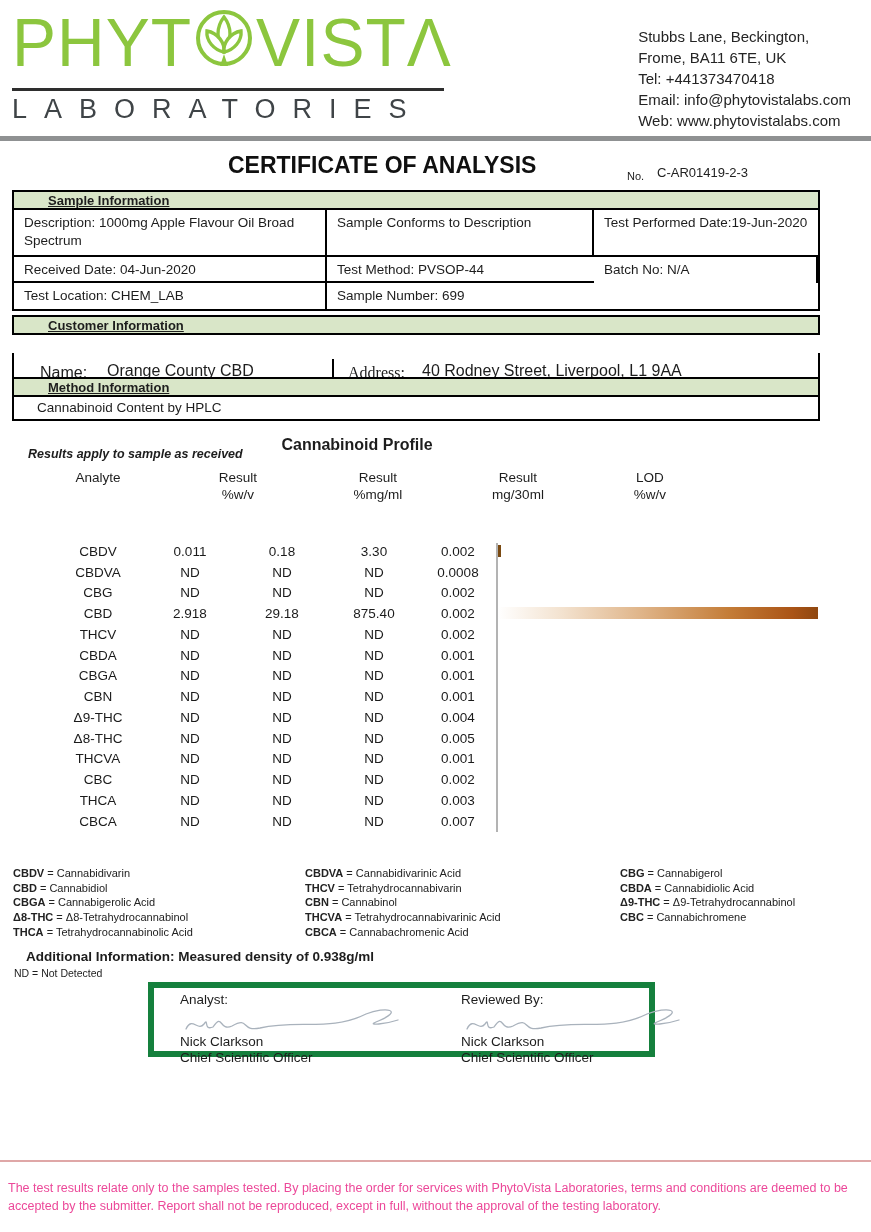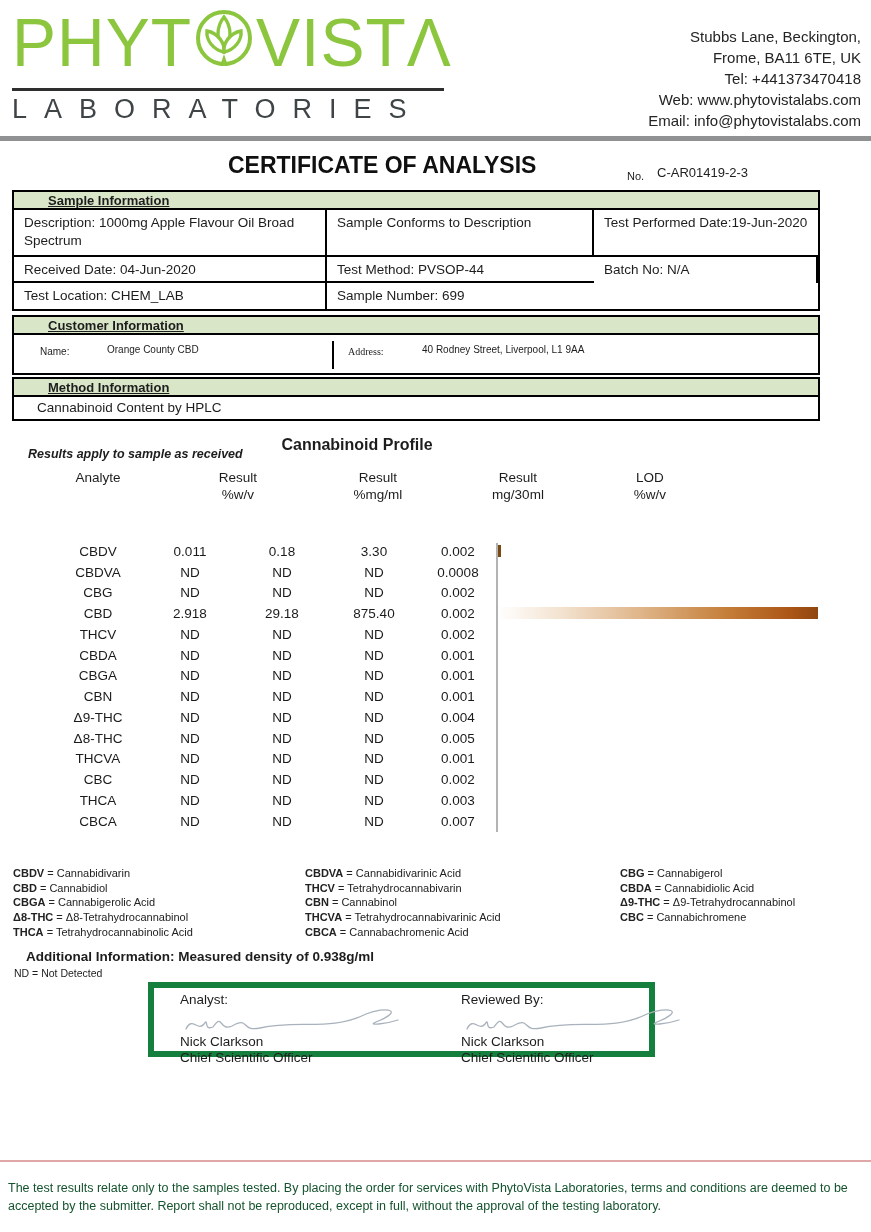--- a/index.html
+++ b/index.html
@@ -9,21 +9,21 @@
 
   
   .logo { position:absolute; left:12px; top:6px; width:432px; }
   .brand-line { display:flex; align-items:center; height:72px; }
   .brand-txt { font-size:66px; font-weight:400; color:#8cc63e; letter-spacing:1px;
                line-height:66px; transform:scaleY(1.05); }
   .leaf-wrap { margin:0 2px; }
   .brand-rule { height:3px; background:#2e2e2e; margin-top:10px; }
   .brand-sub { font-size:27px; color:#3f4447; letter-spacing:17px; margin-top:3px;
                font-weight:400; white-space:nowrap; }
-  .contact { position:absolute; right:10px; top:26px; text-align:right;
+  .contact { position:absolute; right:20px; top:26px; 
              font-size:15px; line-height:21px; color:#242424;margin-left:12px; }
   .header-rule { position:absolute; left:0; top:136px; width:871px; height:5px; background:#8f9192; }
 
   
   .coa-title { position:absolute; left:228px; top:152px; font-size:23px; font-weight:700;
                letter-spacing:0px; color:#101010; }
   .coa-no-label { position:absolute; left:627px; top:170px; font-size:11px; color:#222; }
   .coa-no-value { position:absolute; left:657px; top:165px; font-size:13px; color:#222; }
 
   
@@ -33,21 +33,21 @@
   .sec-bar span { text-decoration:underline; }
   .sec-body { border:2px solid #000; border-top:none; background:#fff; }
   .info-grid { display:grid; grid-template-columns:313px 267px 1fr; }
   .cell { padding:4px 8px 2px 10px; font-size:13.5px; line-height:18px;
           border-right:2px solid #000; border-bottom:2px solid #000; }
   .cell.last-col { border-right:none; }
   .cell.last-row { border-bottom:none; }
   .h-tall { height:47px; }
   .h-short { height:26px; }
 
-  .cust-row { position:relative; height:40px; font-size:10px; }
+  .cust-row { position:relative; height:40px; font-size:16px;margin-top:18px; }
   .cust-label { position:absolute; left:26px; top:11px; }
   .cust-name { position:absolute; left:93px; top:9px; }
   .cust-divider { position:absolute; left:318px; top:6px; width:2px; height:28px; background:#000; }
   .addr-label { position:absolute; left:334px; top:11px;font-family:Liberation Serif, serif; }
   .addr-value { position:absolute; left:408px; top:9px; }
   .method-row { height:24px; font-size:13.5px; padding:3px 0 0 23px; }
 
   
   .profile-note { position:absolute; left:28px; top:447px; font-size:12.5px;
                   font-weight:700; font-style:italic; }
@@ -78,21 +78,21 @@
   .sig-col.left { left:26px; } .sig-col.right { left:307px; }
   .sig-label { font-size:13.5px; }
   .sig-svg { position:absolute; top:12px; left:0; }
   .sig-name { position:absolute; top:42px; font-size:13.5px; }
   .sig-title { position:absolute; top:58px; font-size:13.5px; }
 
   
   .footer-rule { position:absolute; left:0; top:1160px; width:871px; height:2px;
                  background:#d48a8a; opacity:.75; }
   .footer-text { position:absolute; left:8px; top:1180px; width:848px; font-size:12.5px;
-                 line-height:17.5px; color:#14532d; }
+                 line-height:17.5px; color:#ec4899; }
 </style>
 </head>
 <body>
 
 <div class="page">
 
   <div class="logo">
     <div class="brand-line">
       <span class="brand-txt">PHYT</span>
       <span class="leaf-wrap">
@@ -107,22 +107,22 @@
       <span class="brand-txt">VISTΛ</span>
     </div>
     <div class="brand-rule"></div>
     <div class="brand-sub">LABORATORIES</div>
   </div>
 
   <div class="contact">
     <div>Stubbs Lane, Beckington,</div>
     <div>Frome, BA11 6TE, UK</div>
     <div>Tel: +441373470418</div>
+    <div>Email: info@phytovistalabs.com</div>
     <div>Web: www.phytovistalabs.com</div>
-    <div>Email: info@phytovistalabs.com</div>
   </div>
 
   <div class="header-rule"></div>
 
   <div class="coa-title">CERTIFICATE OF ANALYSIS</div>
   <div class="coa-no-label">No.</div>
   <div class="coa-no-value">C-AR01419-2-3</div>
 
   <div class="sec" style="top:190px;">
     <div class="sec-bar">

